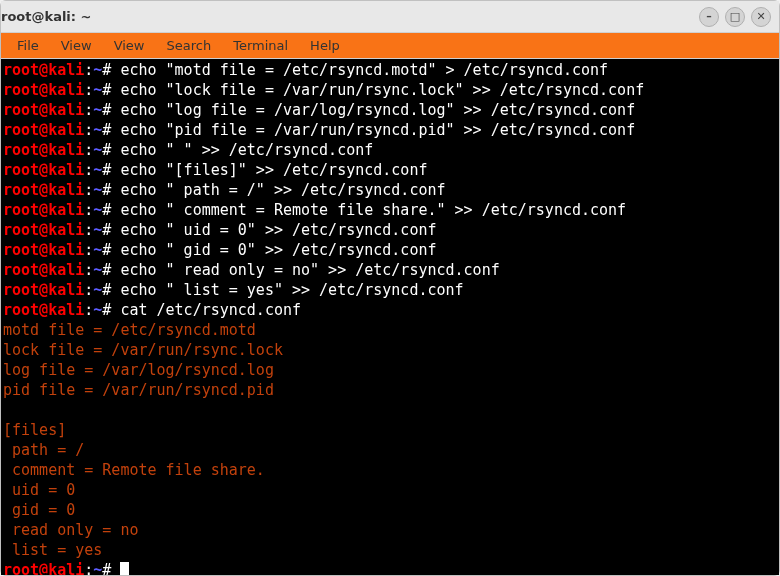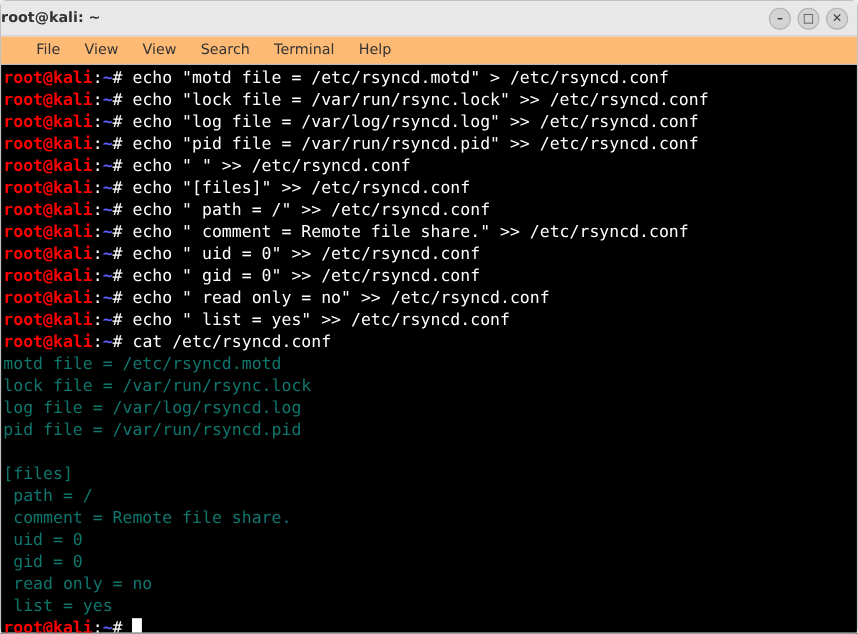--- a/index.html
+++ b/index.html
@@ -53,23 +53,23 @@
       font-size: 11px;
       font-weight: bold;
       color: #444;
       cursor: pointer;
       line-height: 1;
     }
     .menubar {
       height: 26px;
       display: flex;
       align-items: center;
-      padding: 0 22px;
+      padding: 0 6px;
       gap: 2px;
-      background: #fdba74;
+      background: #f97316;
       border-bottom: 1px solid #cfcfcf;
     }
     .menu-item {
       padding: 3px 10px;
       font-size: 13px;
       color: #333;
       cursor: pointer;
     }
     .terminal {
       flex: 1;
@@ -80,21 +80,21 @@
       line-height: 20px;
       padding: 1px 2px 2px 2px;
       white-space: pre;
       overflow: hidden;
     }
     .prompt-user { color: #ff0000; font-weight: bold; }
     .prompt-colon { color: #ffffff; }
     .prompt-path { color: #5c5cff; font-weight: bold; }
     .prompt-hash { color: #ffffff; }
     .cmd { color: #ffffff; }
-    .out { color: #0f766e; }
+    .out { color: #c2410c; }
     .cursor {
       display: inline-block;
       width: 9px;
       height: 16px;
       background: #ffffff;
       vertical-align: text-bottom;
       margin-bottom: 1px;
     }
     .termline { display: block; }
   </style>

